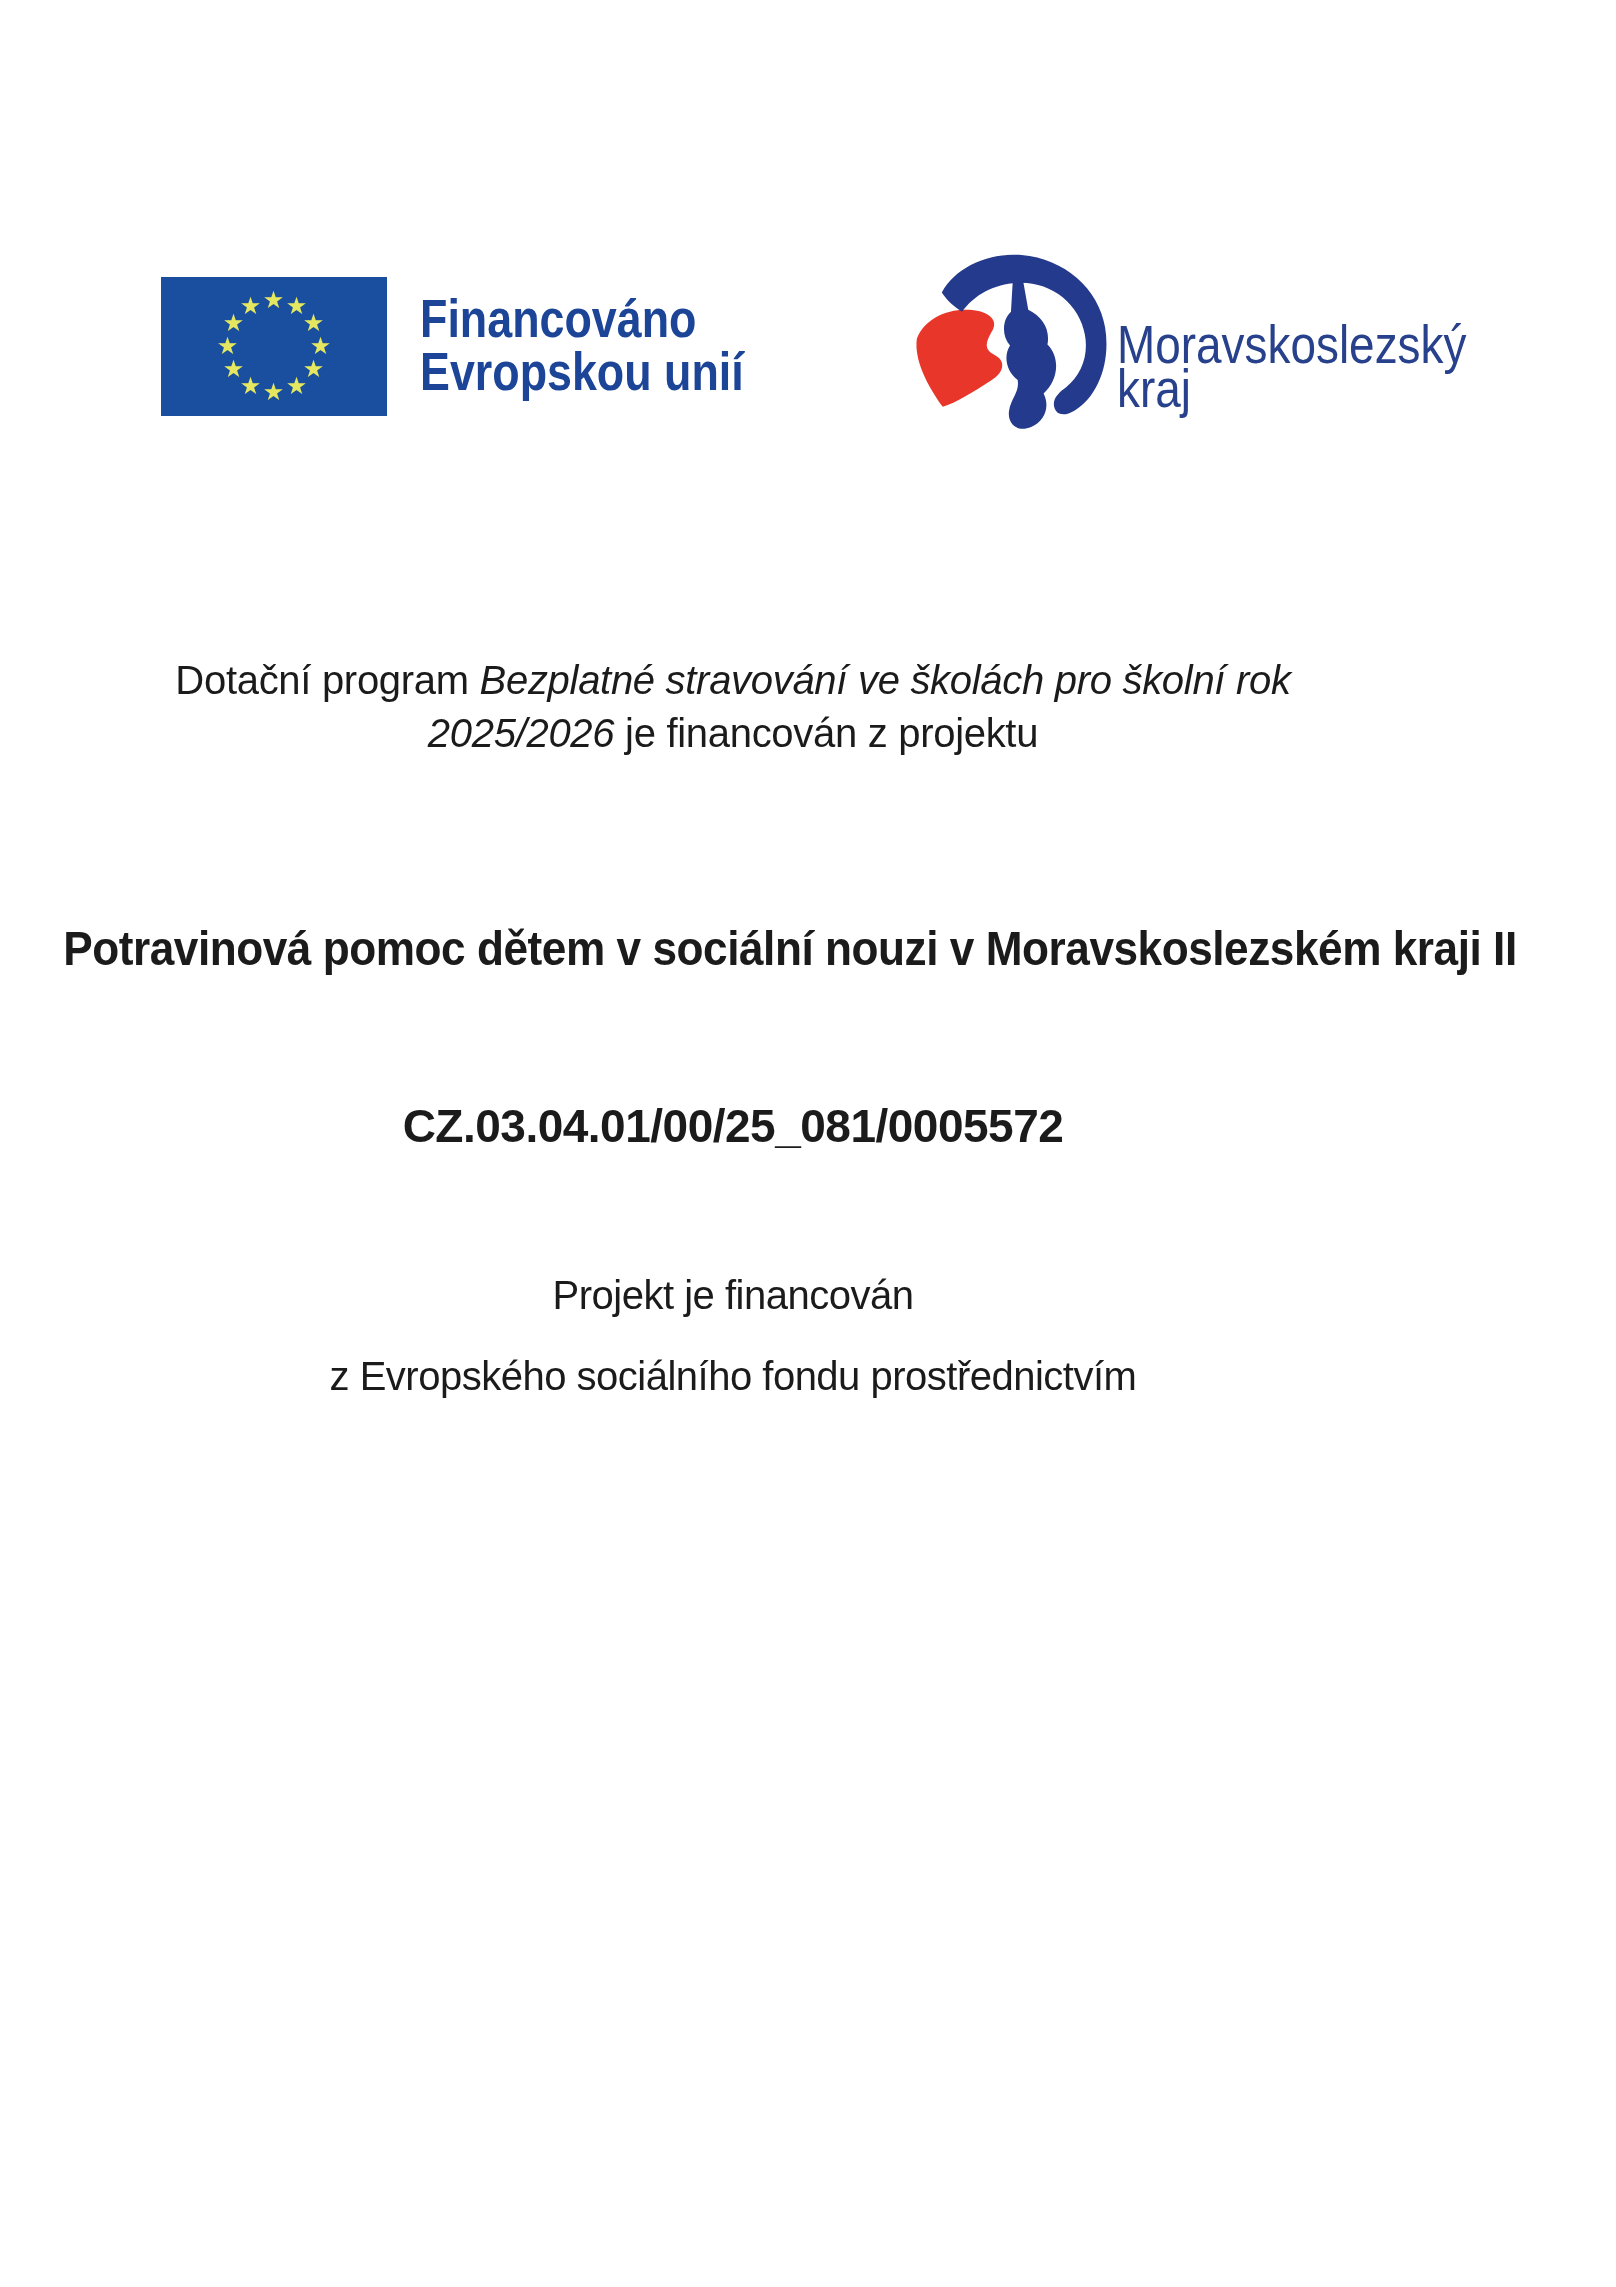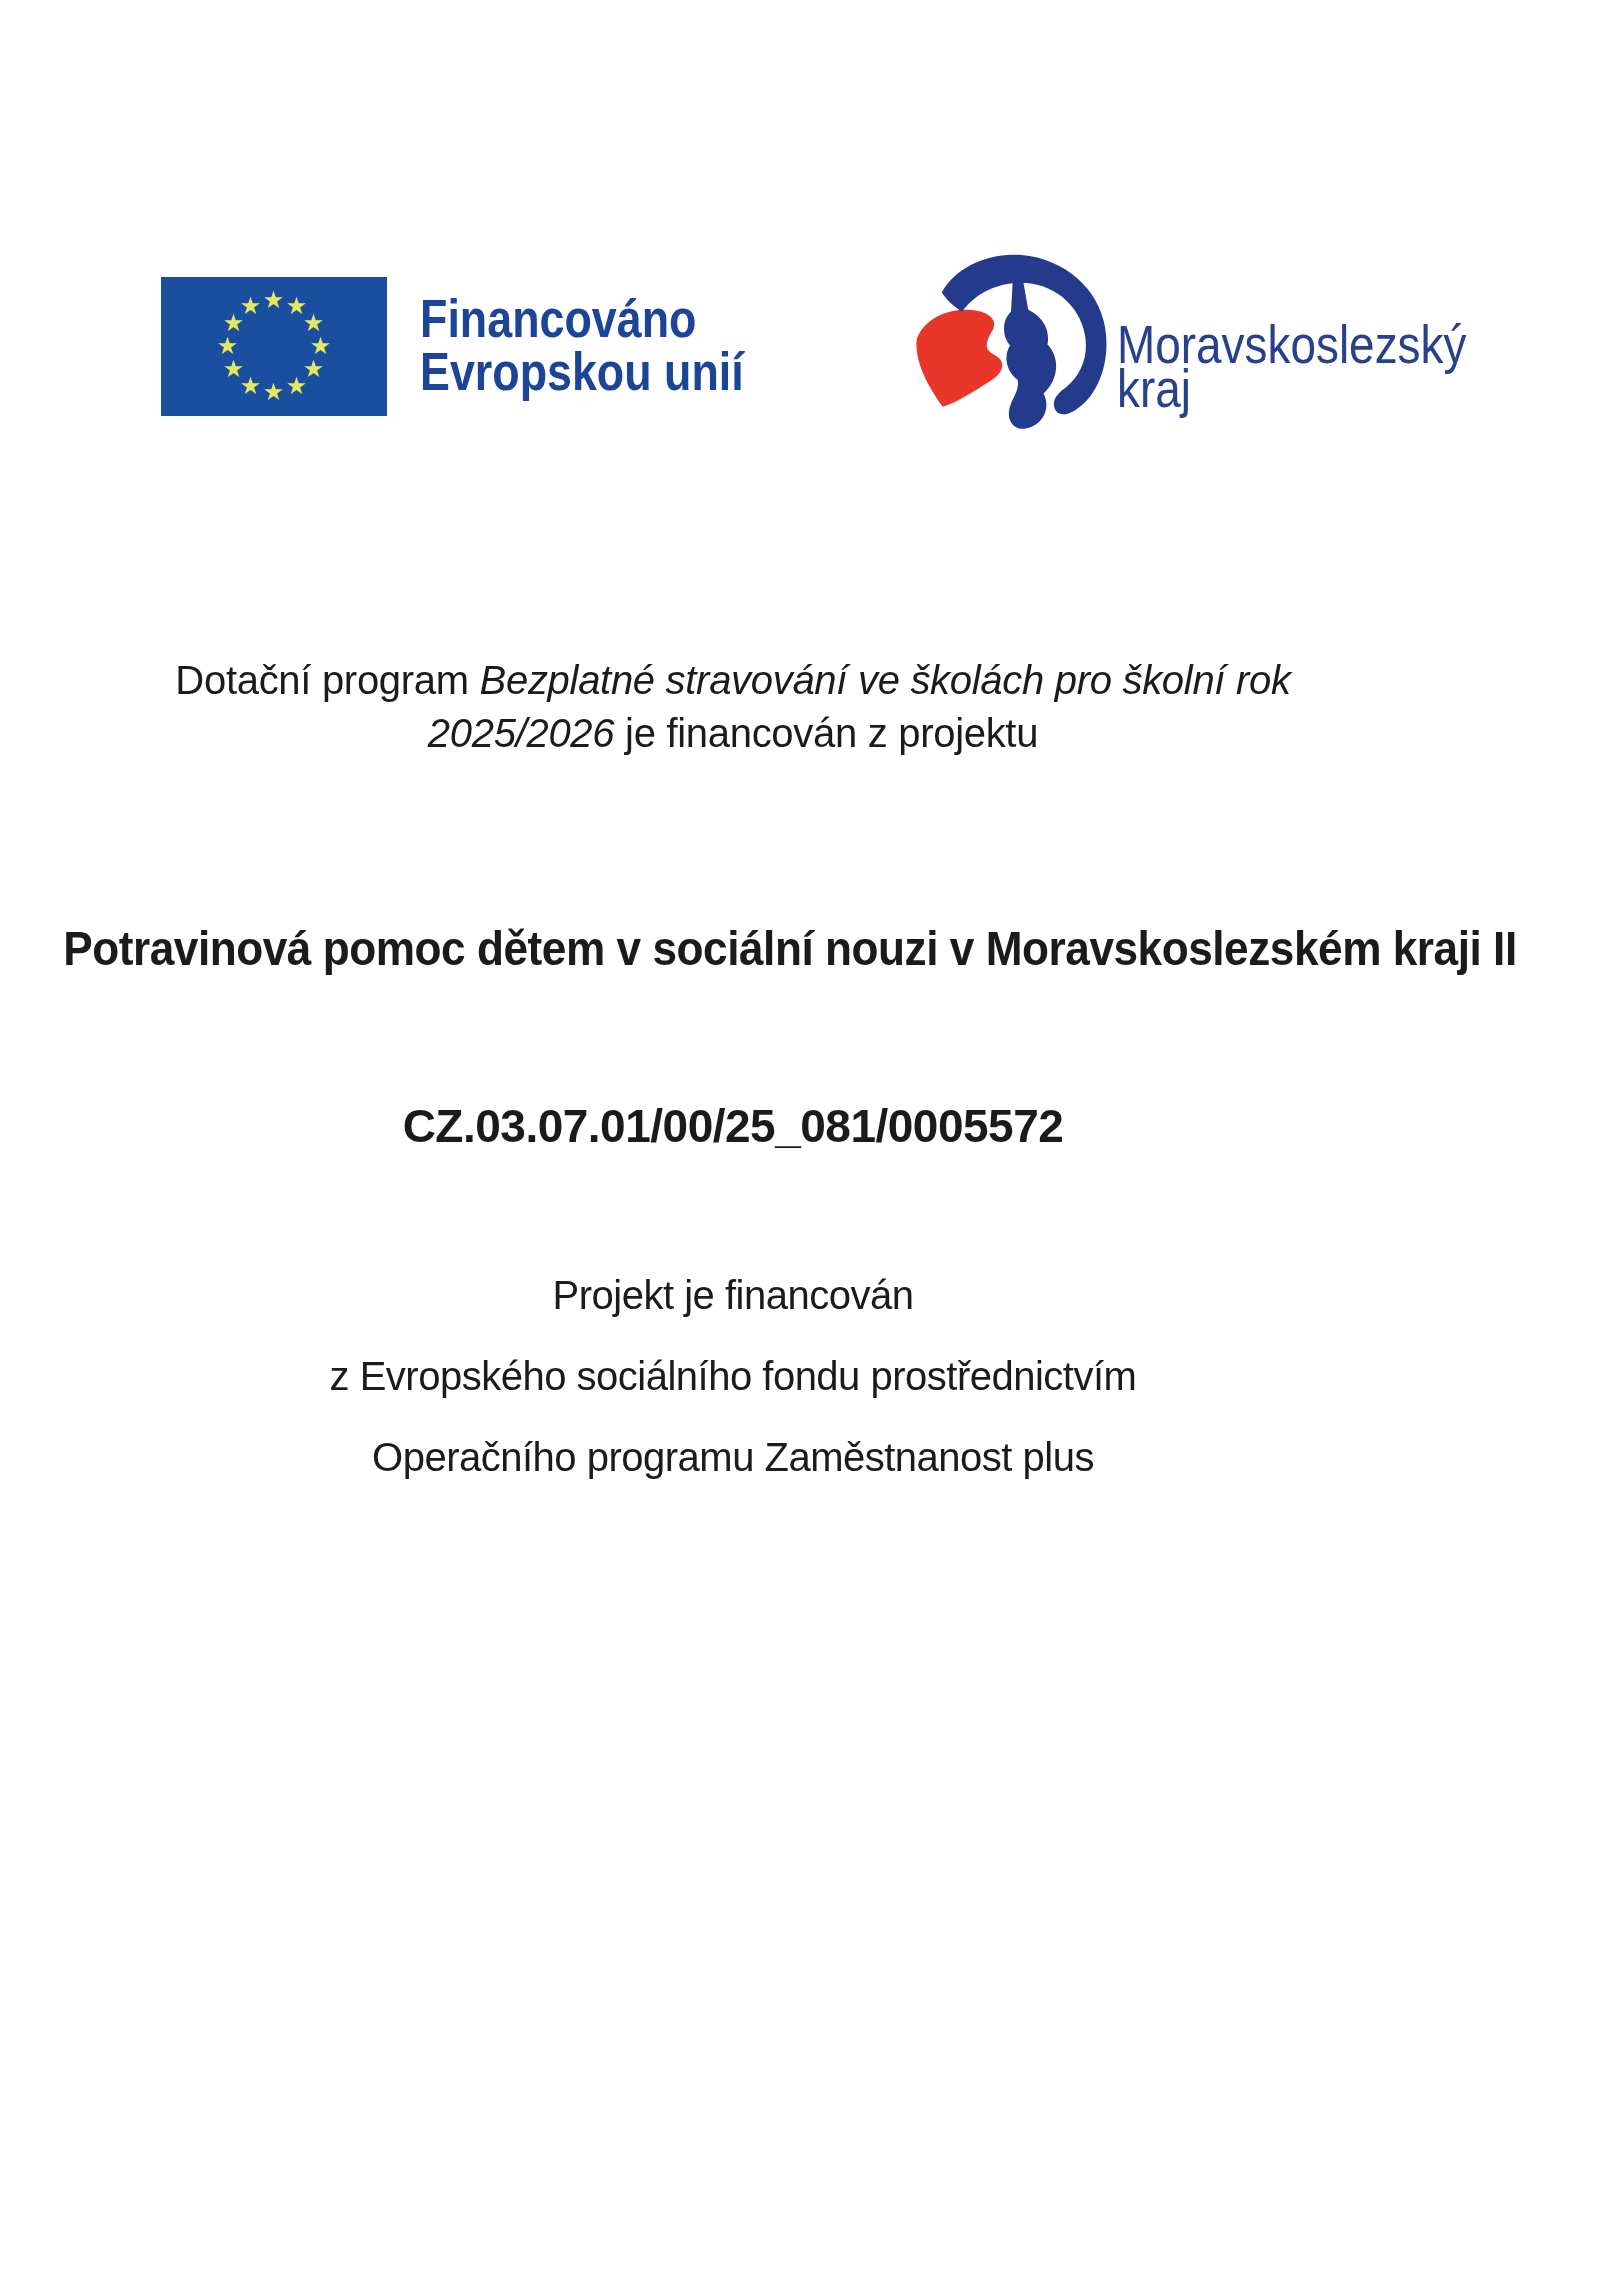--- a/index.html
+++ b/index.html
@@ -107,20 +107,19 @@
 
 <div class="abs line para1">
   <div><span>Dotační program </span><span class="italic">Bezplatné stravování ve školách pro školní rok</span></div>
   <div><span class="italic">2025/2026</span><span> je financován z projektu</span></div>
 </div>
 
 <div class="abs line heading">
   <span class="squeeze">Potravinová pomoc dětem v sociální nouzi v Moravskoslezském kraji II</span>
 </div>
 
-<div class="abs line code">CZ.03.07.01/00/25_081/0005572</div>
+<div class="abs line code">CZ.03.04.01/00/25_081/0005572</div>
 
 <div class="abs line para2">
   <div>Projekt je financován</div>
   <div>z Evropského sociálního fondu prostřednictvím</div>
-  <div>Operačního programu Zaměstnanost plus</div>
 </div>
 
 
 </body></html>

